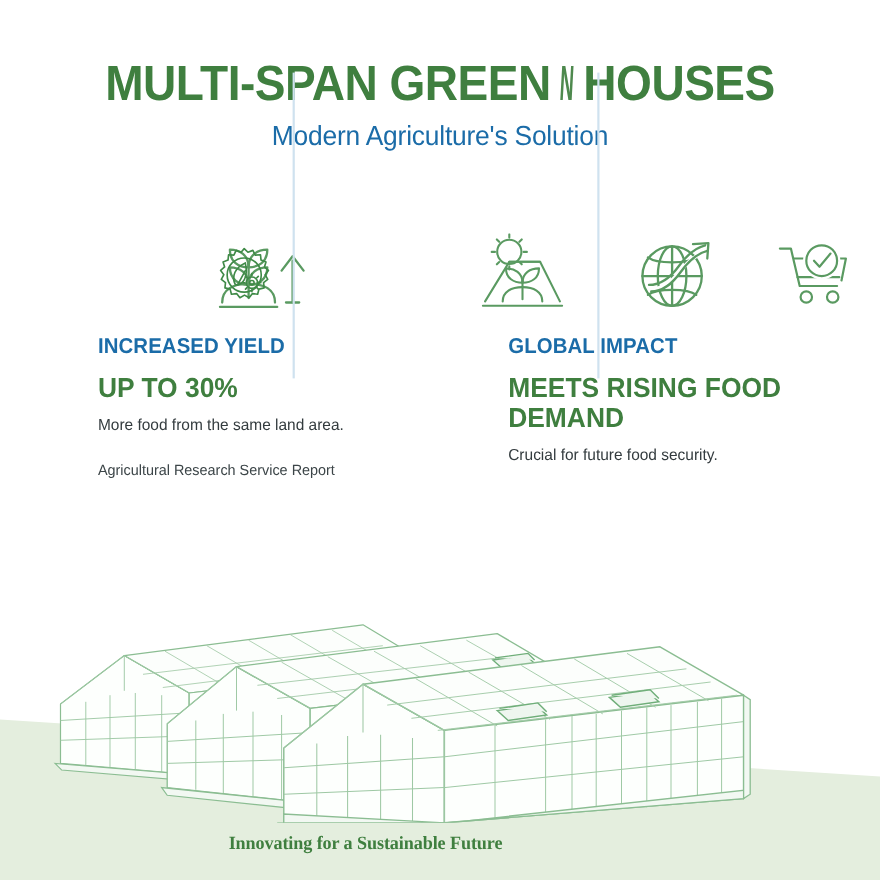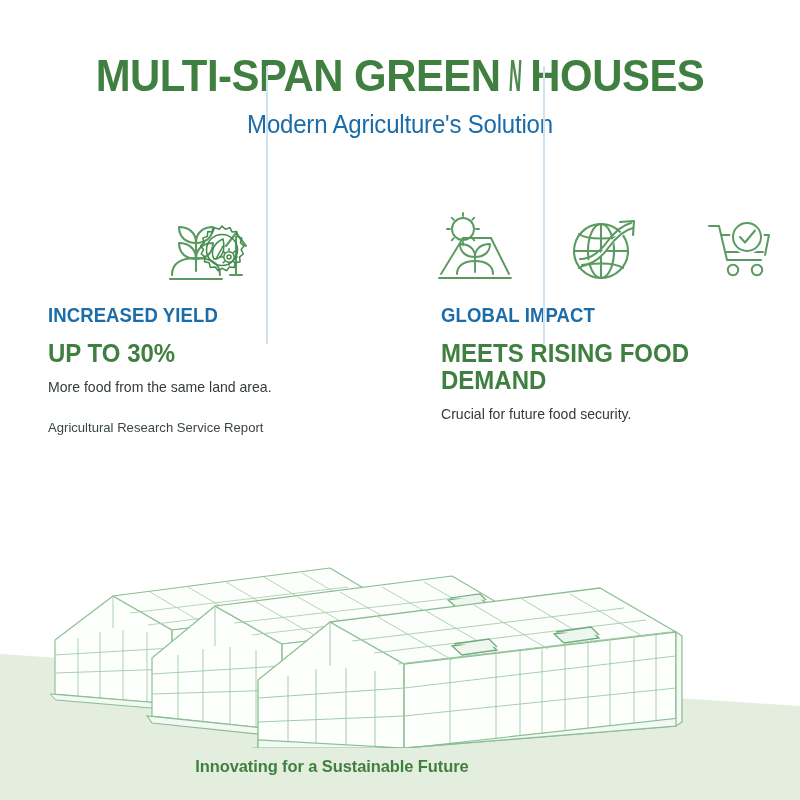--- a/index.html
+++ b/index.html
@@ -73,20 +73,21 @@
 
   
   .columns {
     position: absolute;
     top: 210px;
     left: 0;
     width: 800px;
     height: 300px;
     display: flex;
     z-index: 3;
+    padding-left: 41px;
   }
 
   .col {
     position: relative;
     flex: 1 1 0;
     padding: 0 24px;
   }
 
   .col-1 { padding-left: 48px; padding-right: 34px; }
   .col-2 { padding-left: 34px; padding-right: 28px; }
@@ -194,20 +195,21 @@
   }
 
   
   .footer {
     position: absolute;
     left: 0;
     top: 757px;
     width: 664px;
     text-align: center;
     z-index: 5;
+    font-family: Liberation Serif, serif;
   }
   .footer-text {
     font-size: 17px;
     font-weight: bold;
     color: #3f7f3f;
     letter-spacing: -0.1px;
     transform: scaleX(0.97);
     display: inline-block;
   }
 </style>

